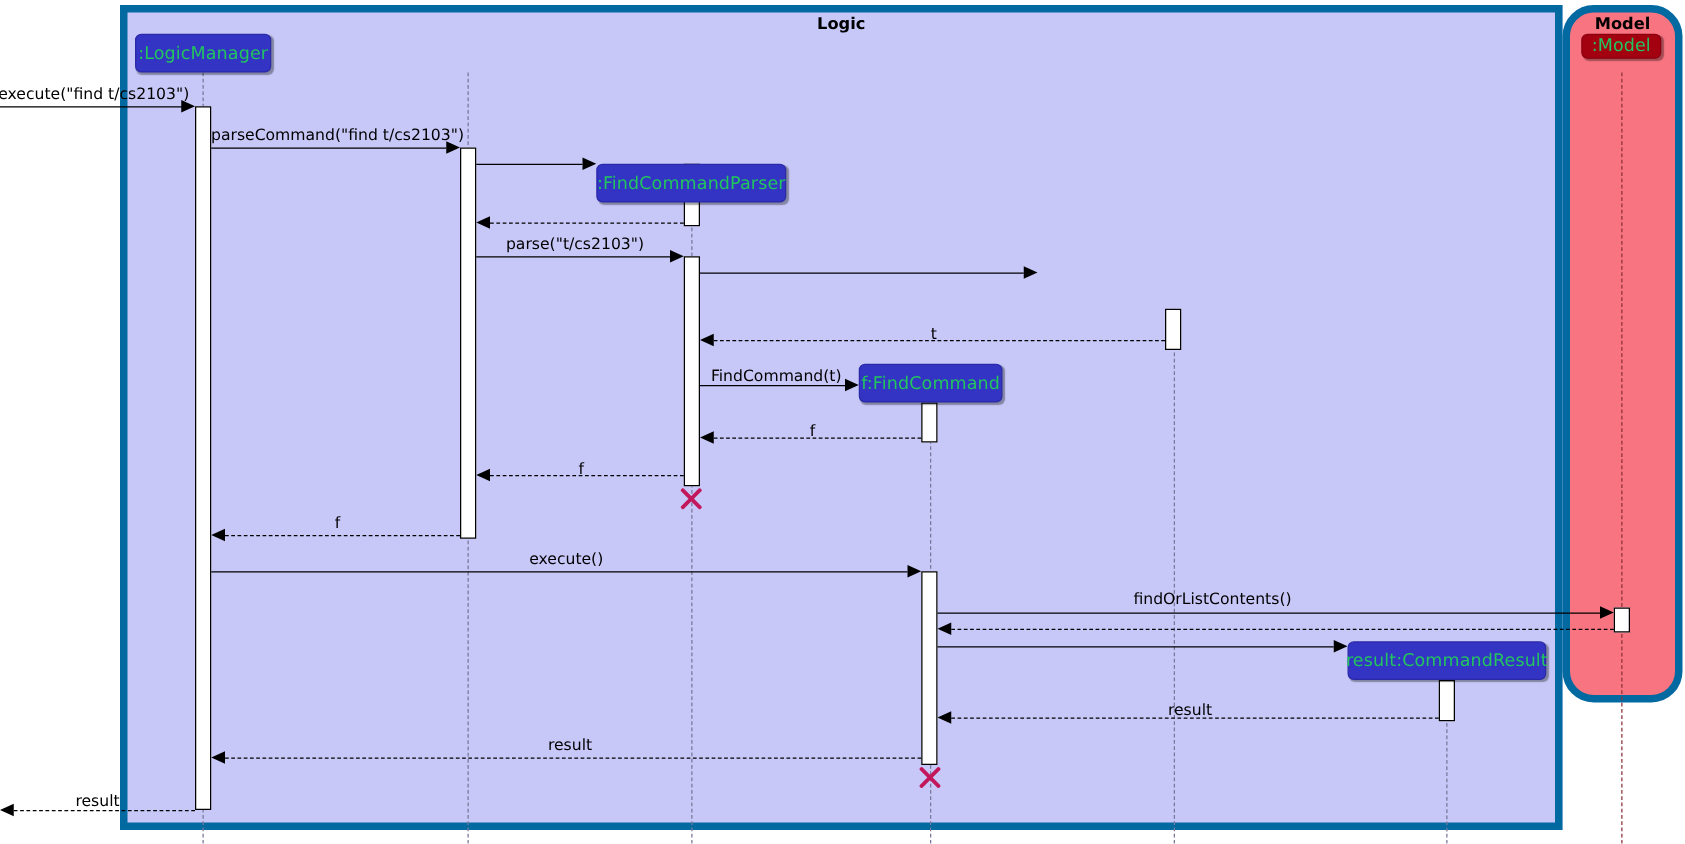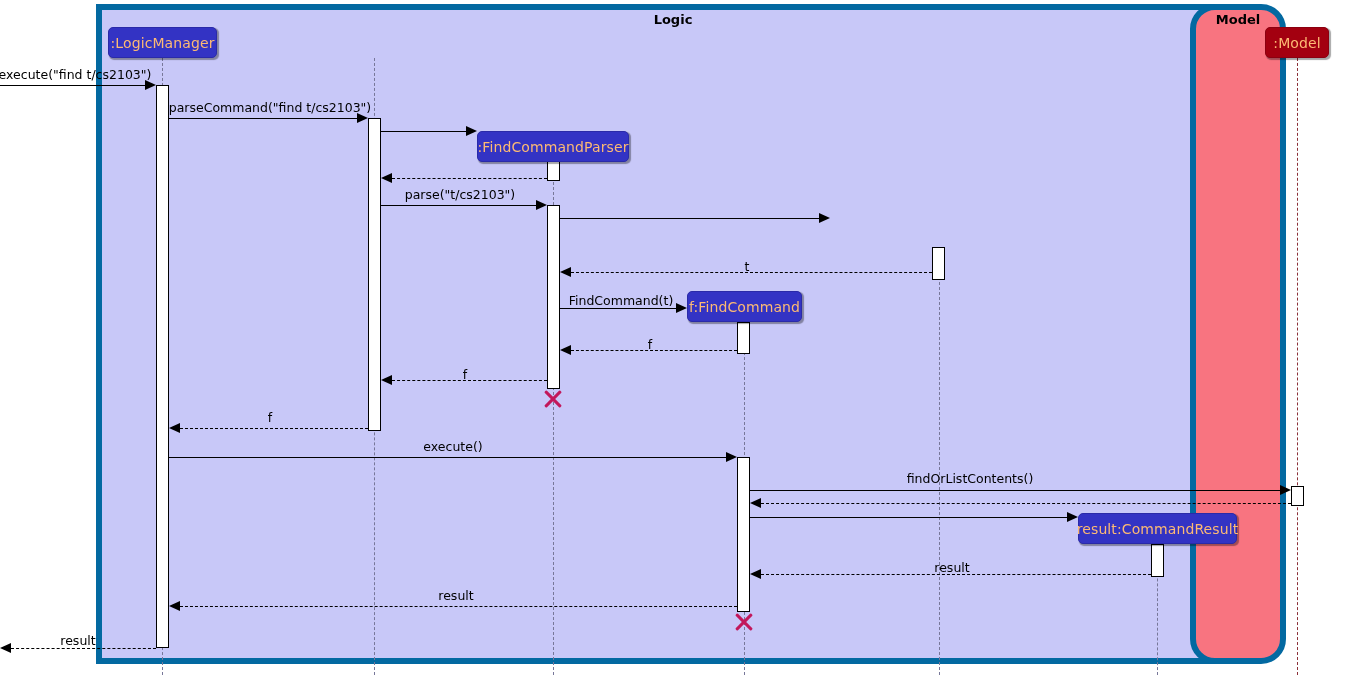--- a/index.html
+++ b/index.html
@@ -47,21 +47,21 @@
     width: 0;
     border-left: 1px dashed #777799;
   }
   .lifeline.model-ll { border-left-color: #8b3038; }
 
   
   .participant {
     position: absolute;
     box-sizing: border-box;
     border-radius: 5px;
-    color: #fdba74;
+    color: #22c55e;
     font-size: 14px;
     line-height: 1;
     display: flex;
     align-items: center;
     justify-content: center;
     white-space: nowrap;
     padding: 0 9px;
     box-shadow: 1.5px 1.5px 1px rgba(0,0,0,0.35);
     letter-spacing: 0.1px;
   }
@@ -131,21 +131,21 @@
 </style>
 </head>
 <body>
 
 <div id="canvas">
 
   <div class="partition logic" style="left:96px; top:4px; width:1154px; height:660px;">
     <div class="partition-title">Logic</div>
   </div>
 
-  <div class="partition model" style="left:1190px; top:4px; width:96px; height:660px;border-radius:25px;">
+  <div class="partition model" style="left:1250px; top:4px; width:96px; height:558px;border-radius:25px;">
     <div class="partition-title">Model</div>
   </div>
 
   <div class="lifeline" style="left:162px; top:58px; height:617px;"></div>
   <div class="lifeline" style="left:374px; top:58px; height:617px;"></div>
   <div class="lifeline" style="left:553px; top:162px; height:513px;"></div>
   <div class="lifeline" style="left:939px; top:247px; height:428px;"></div>
   <div class="lifeline" style="left:744px; top:322px; height:353px;"></div>
   <div class="lifeline" style="left:1157px; top:544px; height:131px;"></div>
   <div class="lifeline model-ll" style="left:1297px; top:58px; height:617px;"></div>
@@ -225,21 +225,21 @@
 
   <div class="msg-line ret" style="left:11px; top:648px; width:145px;"></div>
   <div class="arrowhead left" style="left:0px; top:643px;"></div>
   <div class="msg-label center" style="left:78px; top:635px;">result</div>
 
   <div class="participant blue" style="left:108px; top:27px; width:109px; height:31px;">
     <span>:LogicManager</span>
   </div>
 
 
-  <div class="participant red" style="left:1265px; top:27px; width:64px; height:31px;align-items:center;">
+  <div class="participant red" style="left:1265px; top:27px; width:64px; height:20px;align-items:center;">
     <span>:Model</span>
   </div>
 
   <div class="participant blue" style="left:477px; top:131px; width:152px; height:31px;padding-left:9px;">
     <span>:FindCommandParser</span>
   </div>
 
 
   <div class="participant blue" style="left:687px; top:291px; width:115px; height:31px;justify-content:center;">
     <span>f:FindCommand</span>

